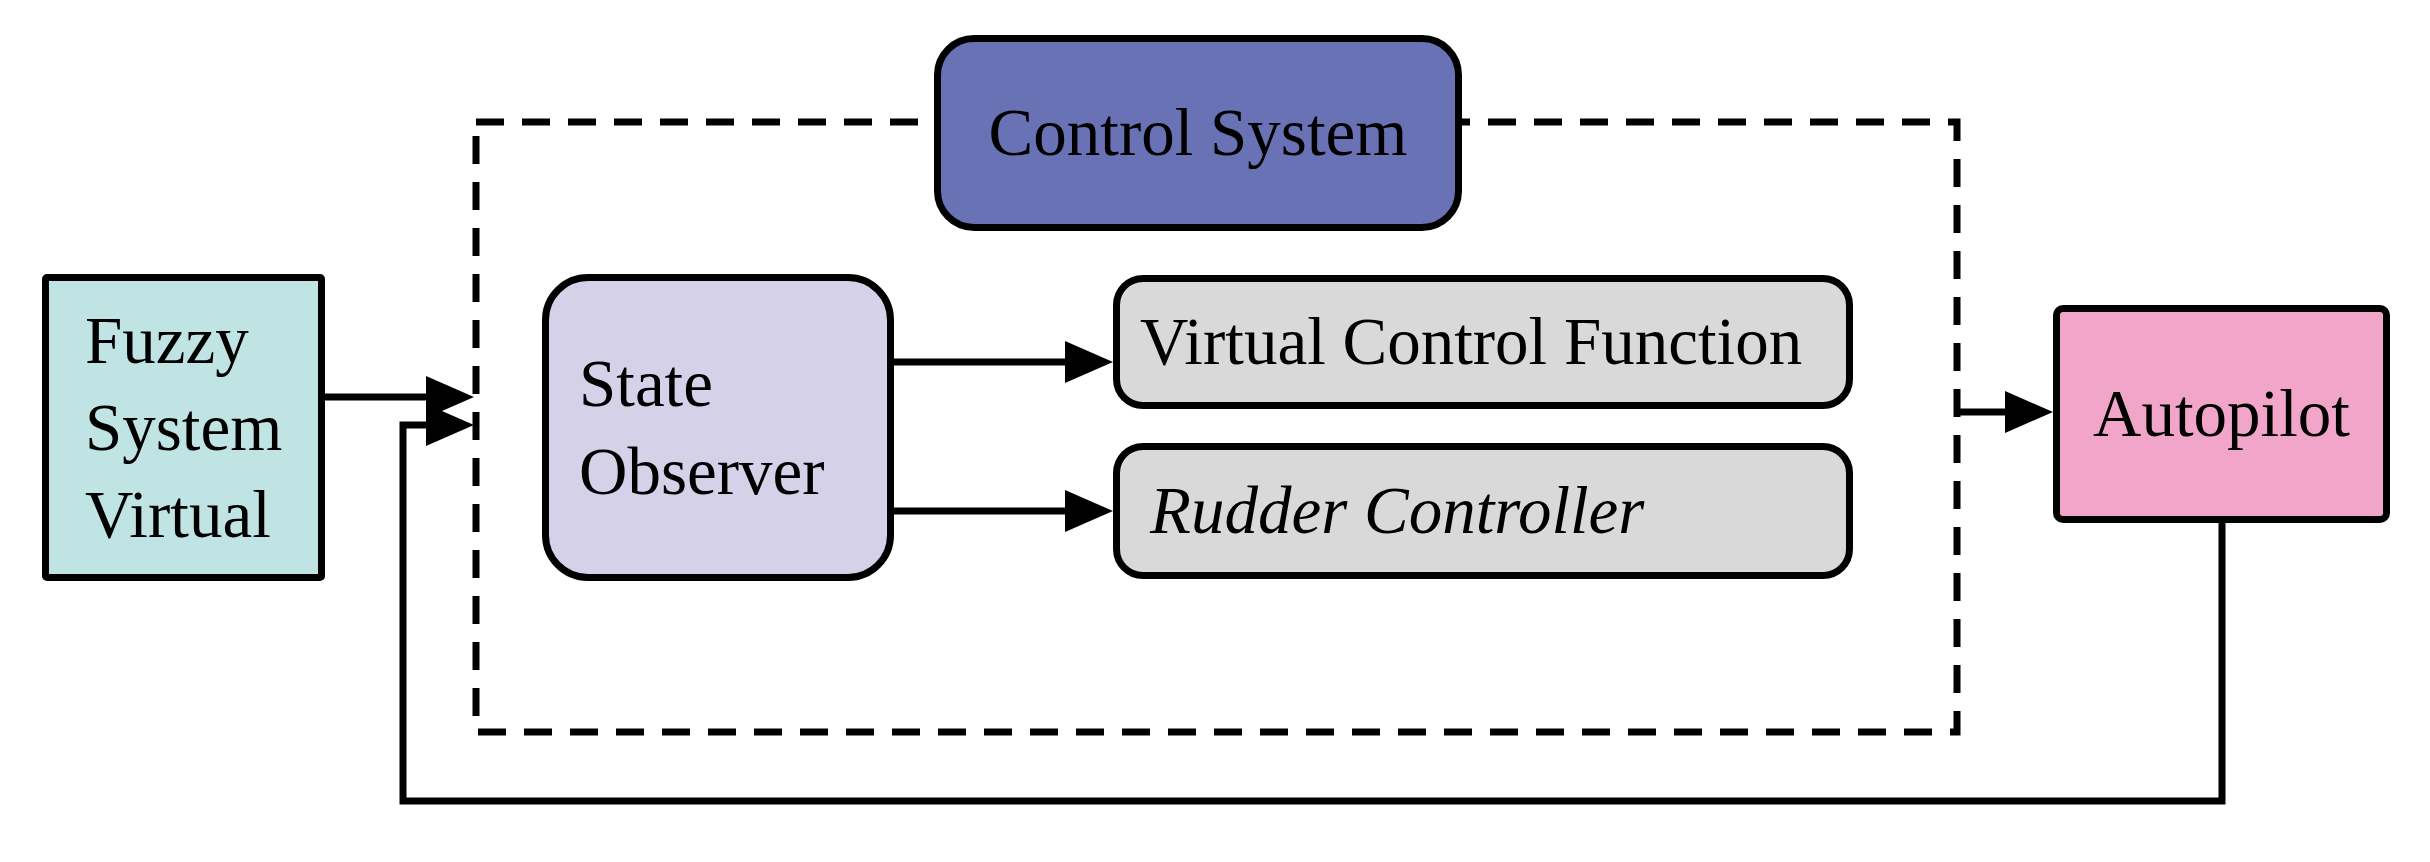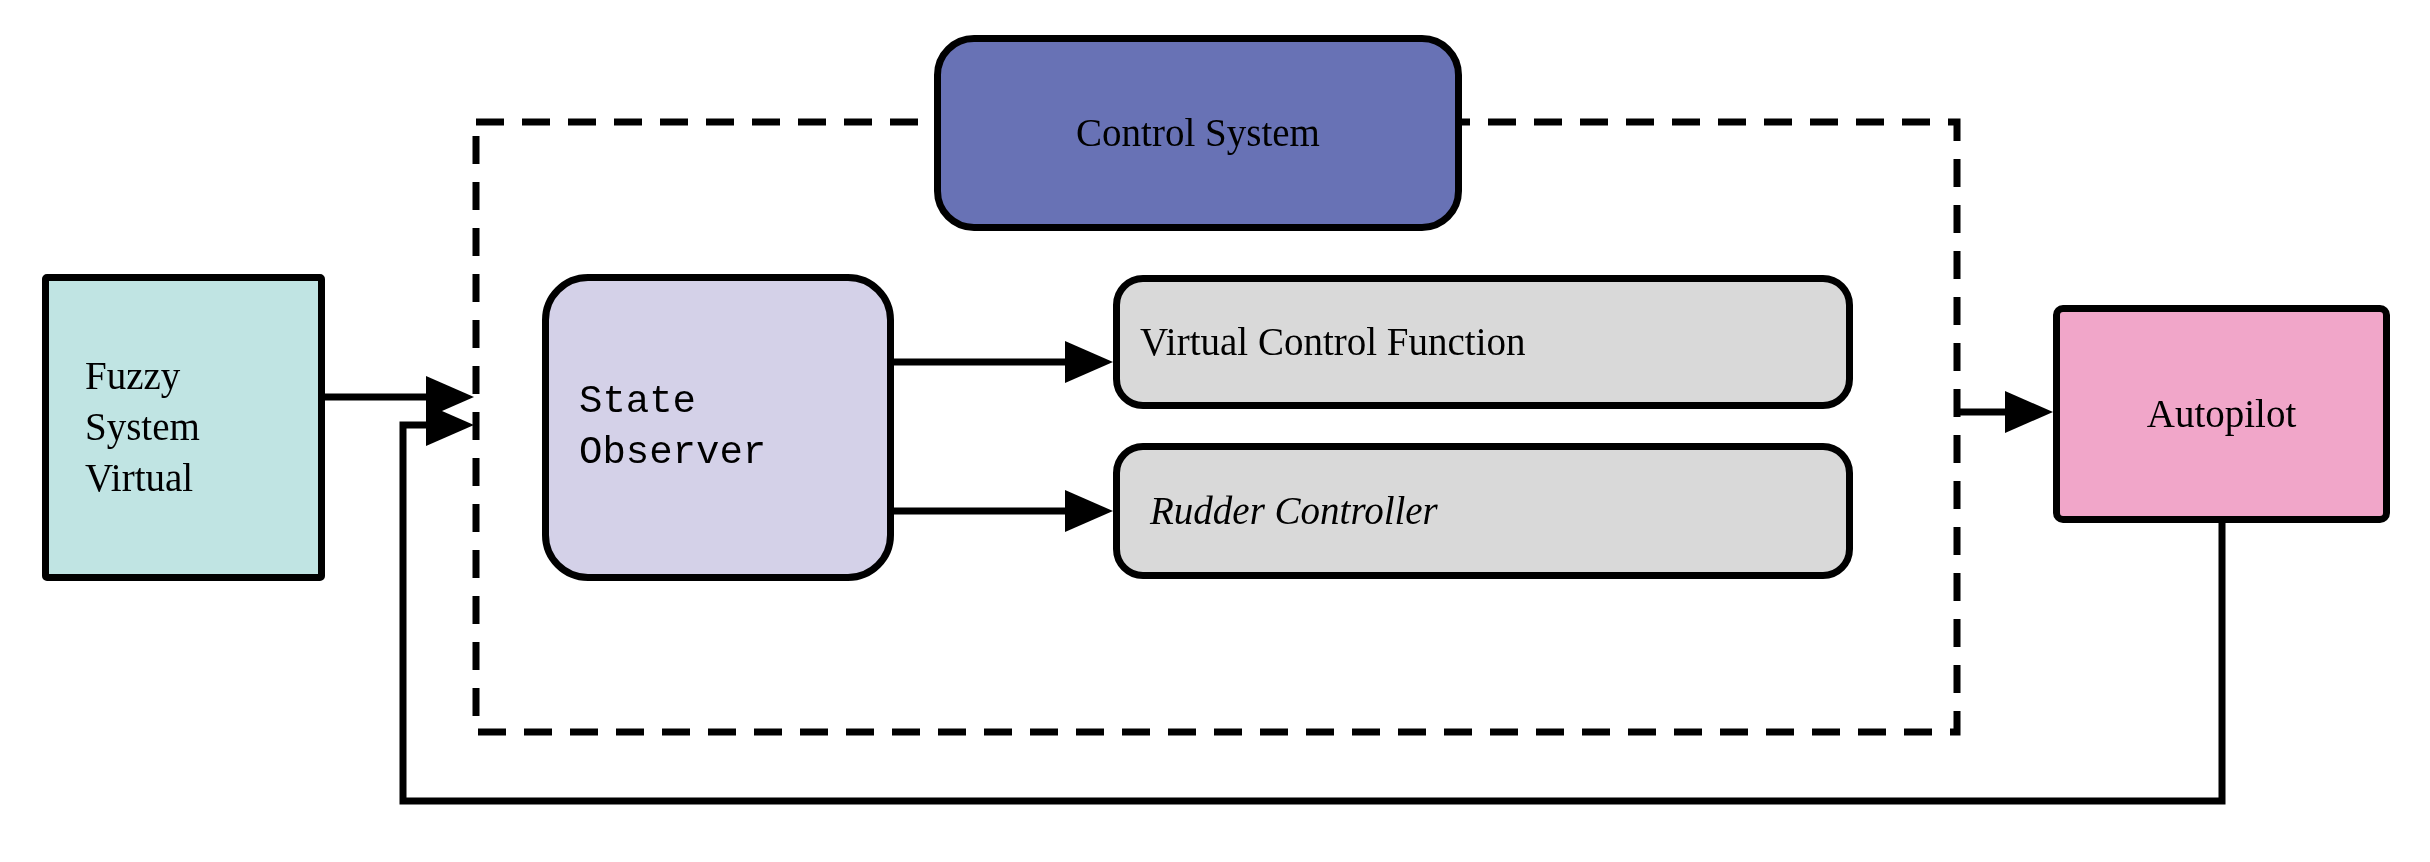--- a/index.html
+++ b/index.html
@@ -24,21 +24,21 @@
     height: 862px;
   }
   .node {
     position: absolute;
     box-sizing: border-box;
     border: 7px solid #000000;
     border-radius: 38px;
     display: flex;
     flex-direction: column;
     justify-content: center;
-    font-size: 39px;
+    font-size: 67px;
     line-height: 1.3;
     color: #000000;
   }
   .node .label-line {
     display: block;
     white-space: nowrap;
   }
   .node.align-center {
     align-items: center;
     text-align: center;
@@ -53,21 +53,20 @@
     border-radius: 5px;
   }
   .node-control {
     left: 934px; top: 35px;   width: 528px; height: 196px;
     border-radius: 40px;
   }
   .node-observer {
     left: 542px; top: 274px;  width: 352px; height: 307px;
     padding-left: 30px;
     border-radius: 46px;
-    font-family: Liberation Mono, monospace;
   }
   .node-vcf {
     left: 1113px; top: 275px; width: 740px; height: 134px;
     padding-left: 20px;
     border-radius: 30px;
   }
   .node-rudder {
     left: 1113px; top: 443px; width: 740px; height: 136px;
     padding-left: 30px;
     border-radius: 30px;

